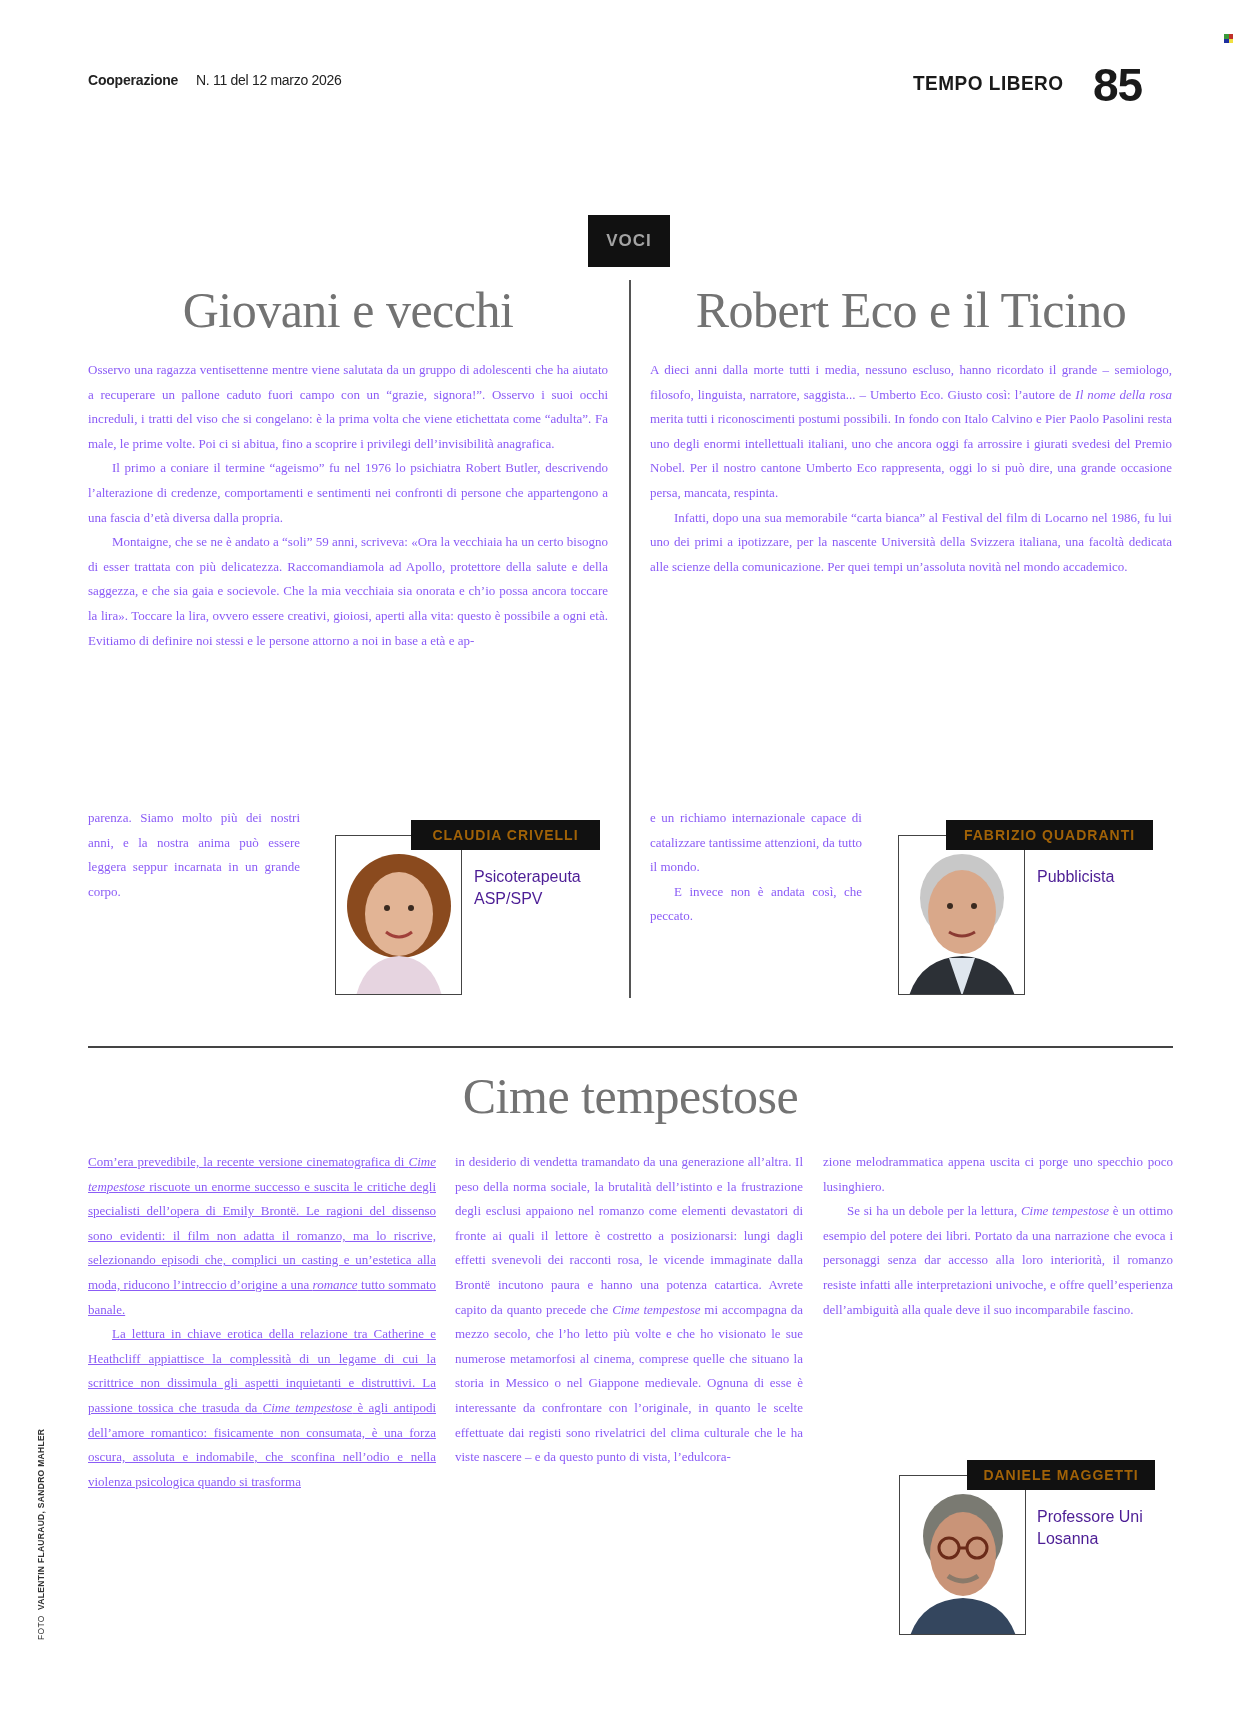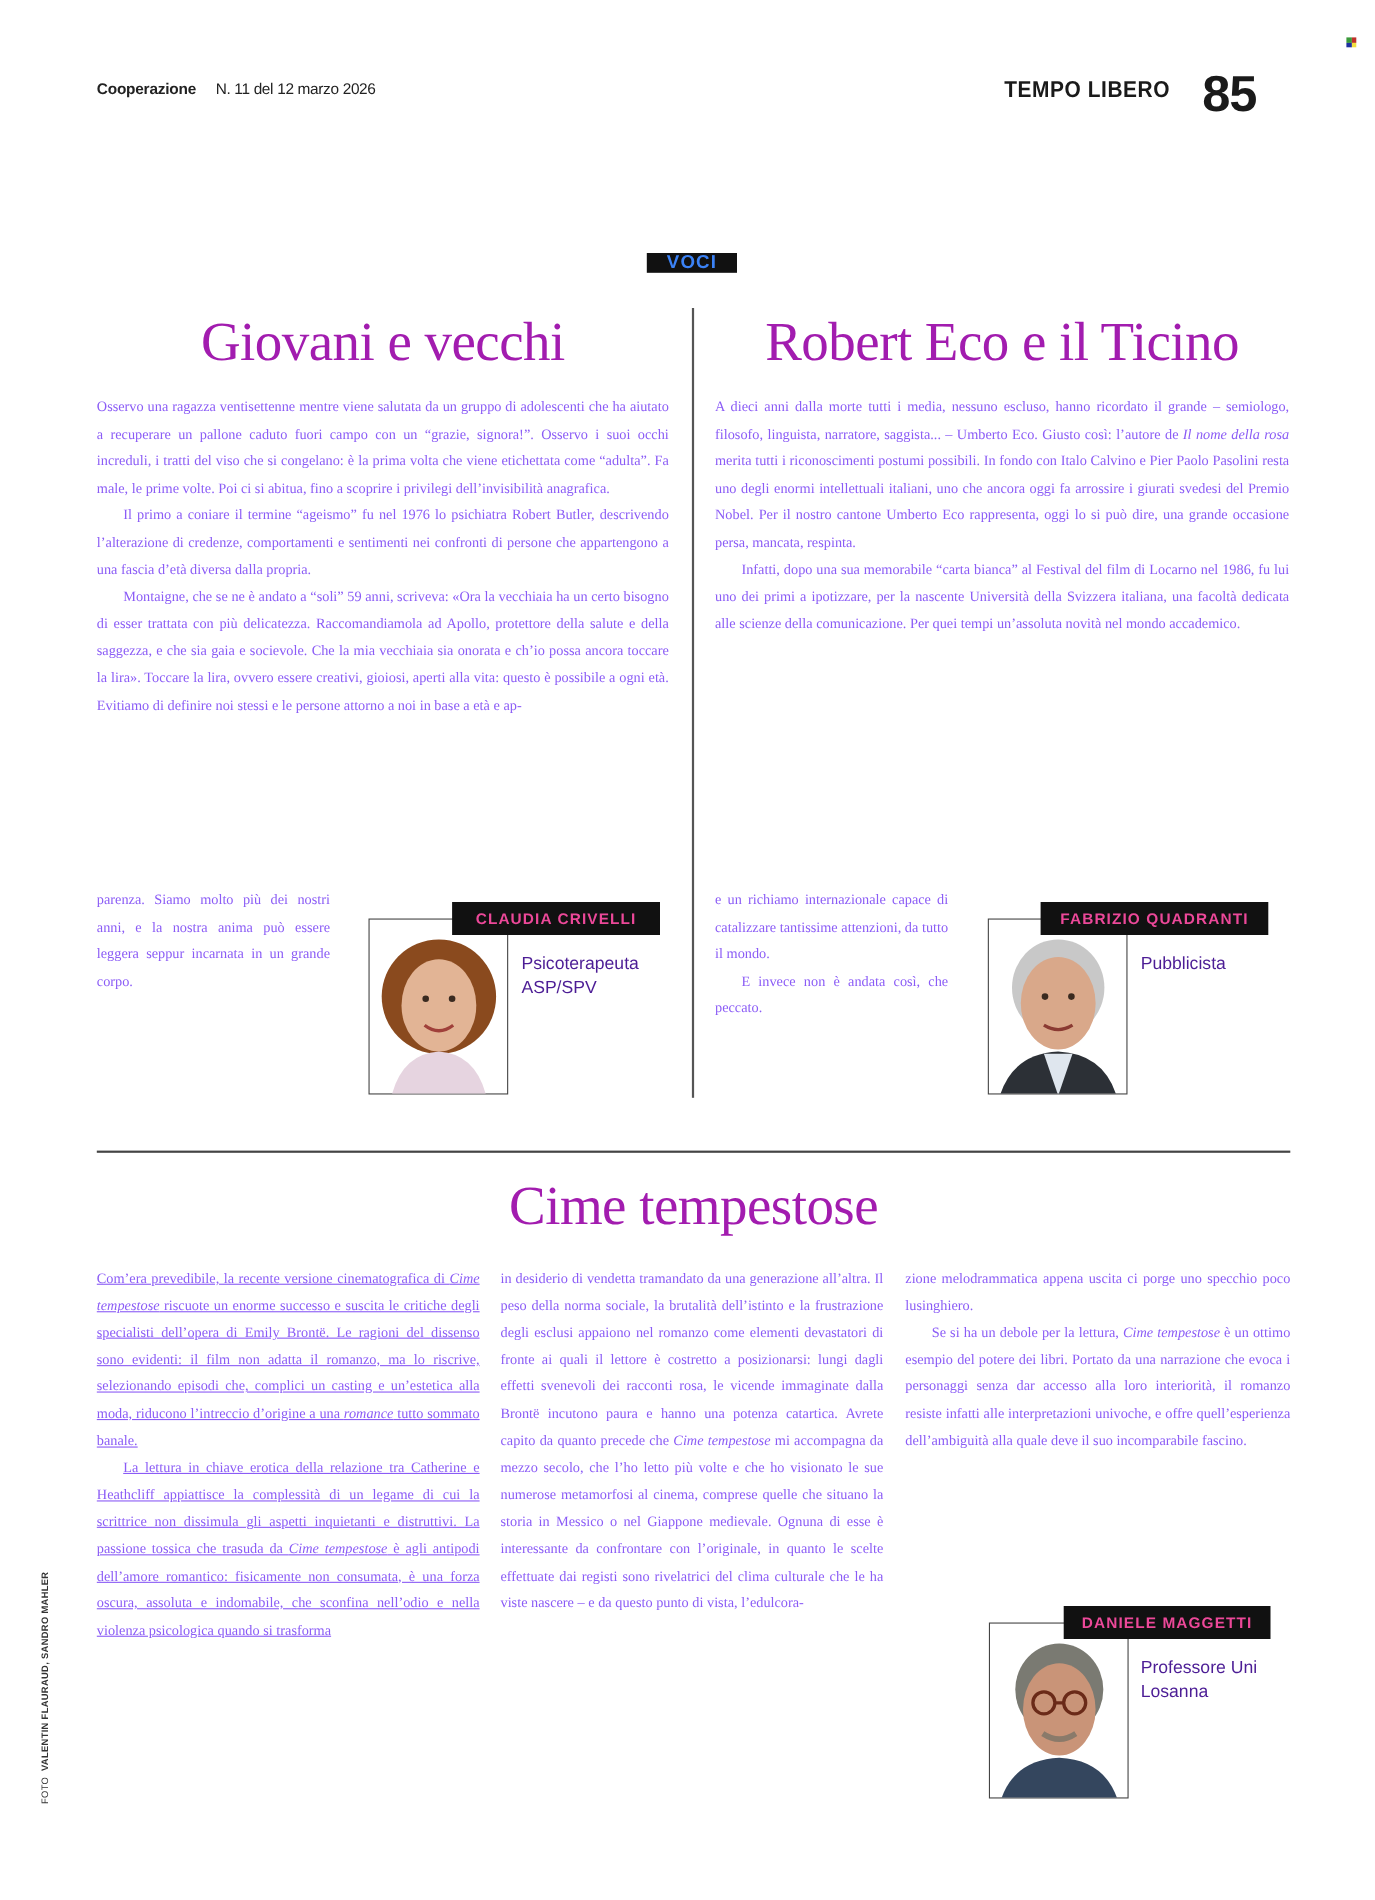--- a/index.html
+++ b/index.html
@@ -8,33 +8,33 @@
 
   .masthead { position: absolute; top: 72px; left: 88px; font-family: "Liberation Sans", sans-serif; font-size: 14px; color: #222; }
   .masthead .pub { font-weight: bold; margin-right: 14px; letter-spacing: -0.2px; }
   .masthead .issue { letter-spacing: -0.3px; }
   .section-label { position: absolute; top: 72px; left: 913px; font-family: "Liberation Sans", sans-serif; font-weight: bold; font-size: 19px; letter-spacing: 0.5px; transform: scaleY(1.1); }
   .page-number { position: absolute; top: 62px; left: 1093px; font-family: "Liberation Sans", sans-serif; font-weight: bold; font-size: 46px; line-height: 46px; letter-spacing: -1px; }
 
   .color-marker { position: absolute; top: 34px; left: 1224px; width: 9px; height: 9px; }
   .color-marker span { position: absolute; width: 4.5px; height: 4.5px; }
 
-  .voci-tag { position: absolute; top: 230px; left: 588px; width: 82px; height: 18px; background: #111; color: #3b82f6; font-family: "Liberation Sans", sans-serif; font-weight: bold; font-size: 17px; letter-spacing: 1px; display: flex; align-items: center; justify-content: center; }
+  .voci-tag { position: absolute; top: 215px; left: 588px; width: 82px; height: 52px; background: #111; color: #a3a3a3; font-family: "Liberation Sans", sans-serif; font-weight: bold; font-size: 17px; letter-spacing: 1px; display: flex; align-items: center; justify-content: center; }
 
   .col-divider { position: absolute; left: 629px; top: 280px; width: 2px; height: 718px; background: #555; }
 
-  .headline { position: absolute; font-family: "Liberation Serif", serif; font-size: 50px; line-height: 56px; color: #a21caf; text-align: center; letter-spacing: -0.5px; }
+  .headline { position: absolute; font-family: "Liberation Serif", serif; font-size: 50px; line-height: 56px; color: #737373; text-align: center; letter-spacing: -0.5px; }
   .body-text { position: absolute; font-family: "Liberation Serif", serif; font-size: 13px; line-height: 24.6px; color: #8b5cf6; text-align: justify; hyphens: auto; }
   .body-text p { text-indent: 0; }
   .body-text p + p { text-indent: 24px; }
   .body-text em { font-style: italic; }
 
   .author-box { position: absolute; }
   .author-photo { position: absolute; border: 1.5px solid #444; background: #fff; overflow: hidden; }
-  .author-name { position: absolute; background: #111; color: #ec4899; font-family: "Liberation Sans", sans-serif; font-weight: bold; font-size: 14px; letter-spacing: 1px; height: 30px; display: flex; align-items: center; justify-content: center; padding: 0 12px; white-space: nowrap; }
+  .author-name { position: absolute; background: #111; color: #a16207; font-family: "Liberation Sans", sans-serif; font-weight: bold; font-size: 14px; letter-spacing: 1px; height: 30px; display: flex; align-items: center; justify-content: center; padding: 0 12px; white-space: nowrap; }
   .author-role { position: absolute; font-family: "Liberation Sans", sans-serif; font-size: 16px; line-height: 22px; color: #4c1d95; }
 
   .h-rule { position: absolute; left: 88px; top: 1046px; width: 1085px; height: 1.5px; background: #444; }
 
   .credit { position: absolute; left: 36px; top: 1640px; transform: rotate(-90deg); transform-origin: left top; font-family: "Liberation Sans", sans-serif; font-size: 8.5px; color: #333; white-space: nowrap; letter-spacing: 0.3px; }
   .credit b { font-weight: bold; }
 </style>
 </head>
 <body>
 

